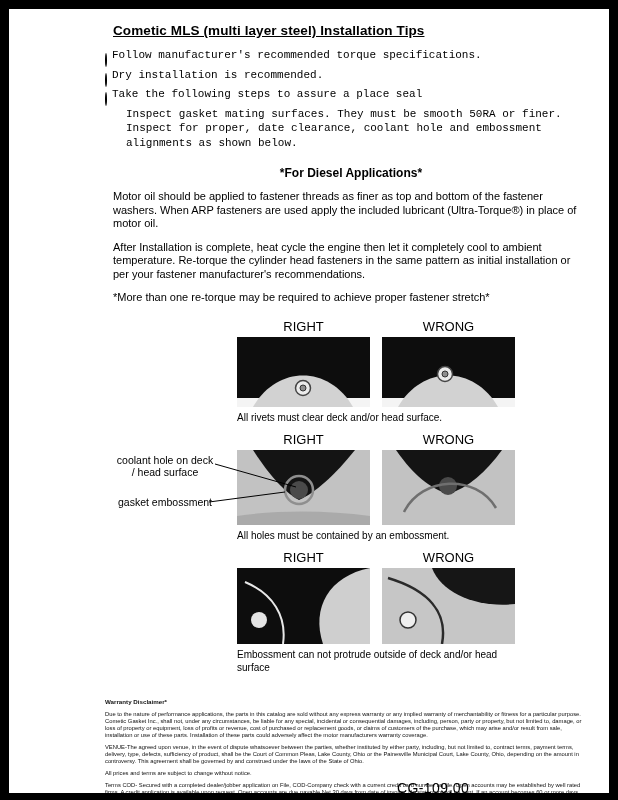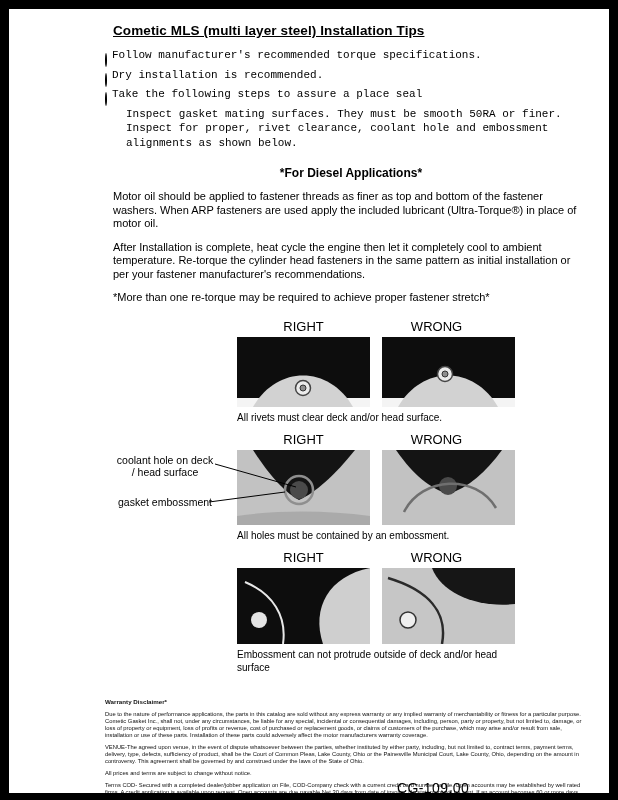--- a/index.html
+++ b/index.html
@@ -32,21 +32,21 @@
   .marker { flex: 0 0 auto; margin: 5px 5px 0 0; }
   .ring { width: 4px; height: 4px; border: 1px solid #000; border-radius: 50%; }
   .dot  { width: 4px; height: 4px; background: #000; border-radius: 50%; margin-top: 0.5px; }
   .sub { margin-left: 16px; }
 
   .diesel-heading { font-size: 12px; font-weight: bold; margin: 16px 0 0 8px; text-align: center; }
   p.body { font-size: 11px; line-height: 13.5px; margin: 10px 0 0 8px; max-width: 478px; }
 
   .figures { margin-top: 14px; }
   .fig-row { position: relative; margin-bottom: 8px; }
-  .fig-labels { display: flex; margin-left: 132px; width: 278px; }
+  .fig-labels { display: flex; gap: 12px; margin-left: 132px; width: 278px; }
   .fig-label { width: 133px; text-align: center; font-size: 13px; line-height: 16px; }
   .fig-panels { display: flex; gap: 12px; margin-left: 132px; margin-top: 2px; }
   .fig-panel { display: block; }
   .fig-caption { margin-left: 132px; margin-top: 4px; font-size: 10px; line-height: 13px; }
   .fig-caption.narrow { max-width: 280px; }
 
   .callout {
     position: absolute;
     left: 10px;
     font-size: 10.5px;
@@ -95,21 +95,21 @@
       <div class="bullet-row">
         <span class="marker"><span class="ring"></span></span>
         <span>Take the following steps to assure a place seal</span>
       </div>
       <div class="bullet-row sub">
         <span class="marker"><span class="dot"></span></span>
         <span>Inspect gasket mating surfaces.  They must be smooth 50RA or finer.</span>
       </div>
       <div class="bullet-row sub">
         <span class="marker"><span class="dot"></span></span>
-        <span>Inspect for proper, rivet clearance, coolant hole and embossment alignments as shown below.</span>
+        <span>Inspect for proper, date clearance, coolant hole and embossment alignments as shown below.</span>
       </div>
     </div>
 
     <div class="diesel-heading">*For Diesel Applications*</div>
     <p class="body">Motor oil should be applied to fastener threads as finer as top and bottom of the fastener washers. When ARP fasteners are used apply the included lubricant (Ultra-Torque®) in place of motor oil.</p>
     <p class="body">After Installation is complete, heat cycle the engine then let it completely cool to ambient temperature. Re-torque the cylinder head fasteners in the same pattern as initial installation or per your fastener manufacturer's recommendations.</p>
     <p class="body">*More than one re-torque may be required to achieve proper fastener stretch*</p>
 
     <div class="figures">
 

